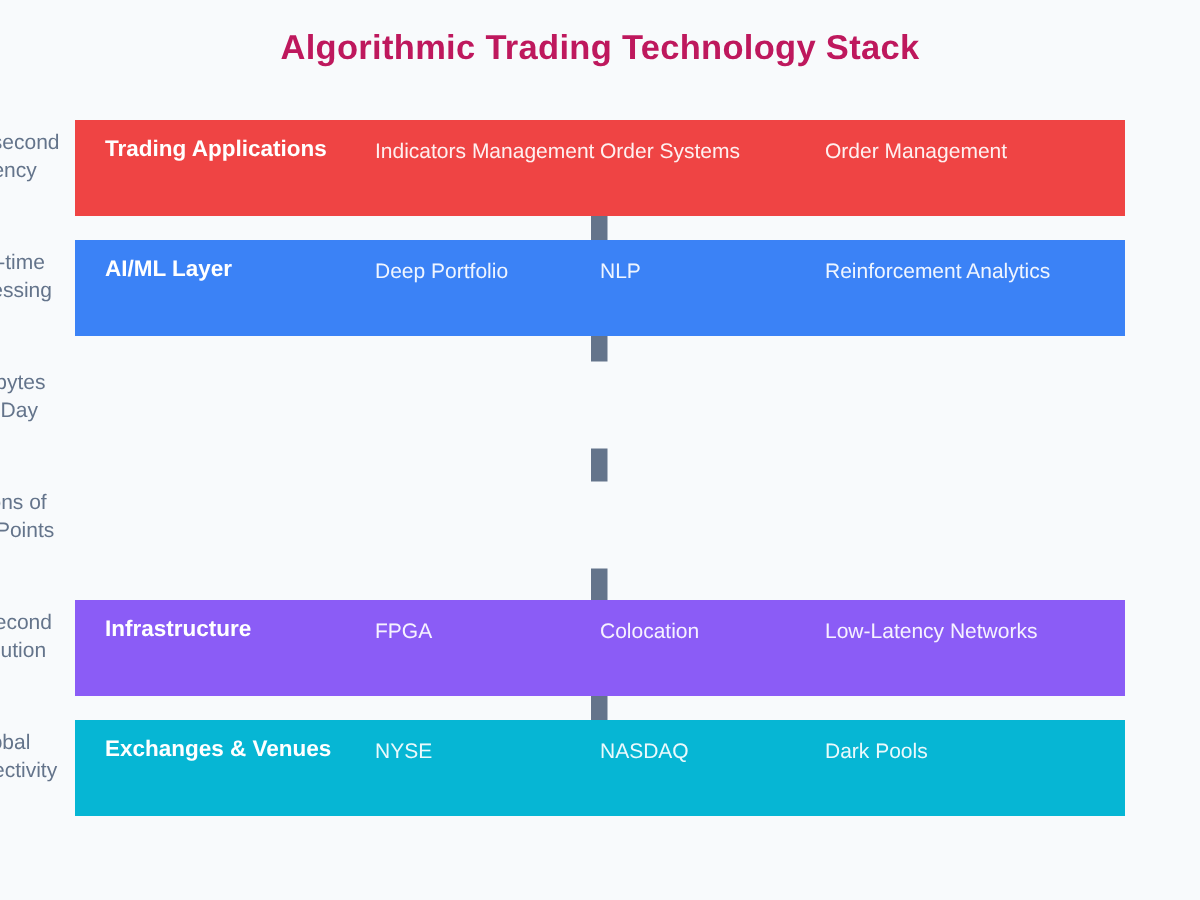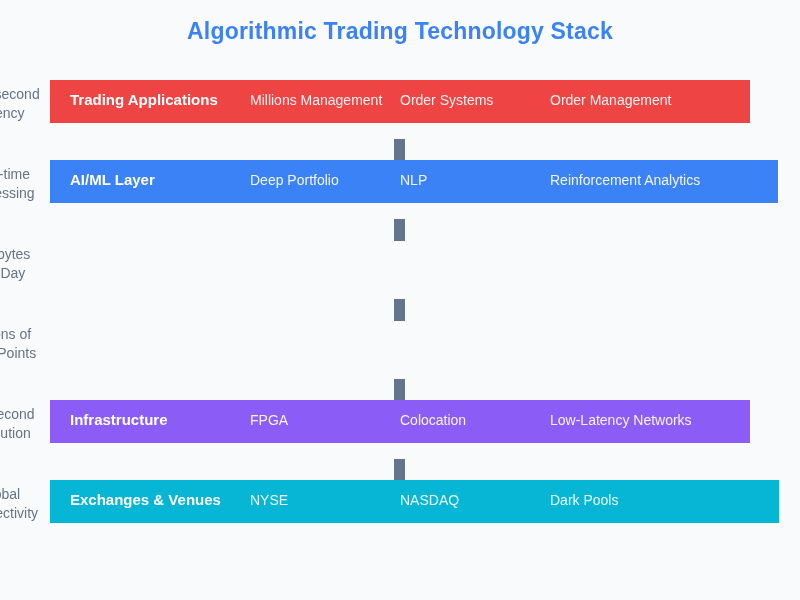--- a/index.html
+++ b/index.html
@@ -13,27 +13,27 @@
     width: 800px; height: 600px;
     overflow: hidden;
     background: #f8fafc;
   }
   .page-title {
     position: absolute;
     left: 0; top: 18px; width: 800px;
     text-align: center;
     font-size: 23px;
     font-weight: 700;
-    color: #3b82f6;
+    color: #be185d;
     letter-spacing: 0.2px;
   }
   .bar {
     position: absolute;
     left: 50px;
-    width: 700px; height: 43px;
+    width: 700px; height: 64px;
     z-index: 2;
   }
   .bar-title {
     position: absolute;
     left: 20px; top: 12px;
     font-size: 15px;
     font-weight: 700;
     color: #ffffff;
     line-height: 16px;
     white-space: nowrap;
@@ -73,30 +73,30 @@
 
 <div id="stage">
   <div class="page-title">Algorithmic Trading Technology Stack</div>
 
   <div class="side-label" style="top: 85px;">
     <span class="side-line l0">Microsecond</span>
     <span class="side-line l1">Latency</span>
   </div>
   <div class="bar" style="top: 80px; background: rgb(239, 68, 68);">
     <span class="bar-title">Trading Applications</span>
-    <span class="item c0">Millions Management</span>
+    <span class="item c0">Indicators Management</span>
     <span class="item c1">Order Systems</span>
     <span class="item c2">Order Management</span>
   </div>
 <div class="connector" style="top: 139px; background: rgb(100, 116, 139);"></div>
   <div class="side-label" style="top: 165px;">
     <span class="side-line l0">Real-time</span>
     <span class="side-line l1">Processing</span>
   </div>
-  <div class="bar" style="top: 160px; background: rgb(59, 130, 246); padding-left: 28px;">
+  <div class="bar" style="top: 160px; background: rgb(59, 130, 246);">
     <span class="bar-title">AI/ML Layer</span>
     <span class="item c0">Deep Portfolio</span>
     <span class="item c1">NLP</span>
     <span class="item c2">Reinforcement Analytics</span>
   </div>
 <div class="connector" style="top: 219px; background: rgb(100, 116, 139);"></div>
   <div class="side-label" style="top: 245px;">
     <span class="side-line l0">Terabytes</span>
     <span class="side-line l1">Per Day</span>
   </div>
@@ -114,19 +114,19 @@
     <span class="bar-title">Infrastructure</span>
     <span class="item c0">FPGA</span>
     <span class="item c1">Colocation</span>
     <span class="item c2">Low-Latency Networks</span>
   </div>
 <div class="connector" style="top: 459px; background: rgb(100, 116, 139);"></div>
   <div class="side-label" style="top: 485px;">
     <span class="side-line l0">Global</span>
     <span class="side-line l1">Connectivity</span>
   </div>
-  <div class="bar" style="top: 480px; background: rgb(6, 182, 212); padding-left: 29px;">
+  <div class="bar" style="top: 480px; background: rgb(6, 182, 212);">
     <span class="bar-title">Exchanges &amp; Venues</span>
     <span class="item c0">NYSE</span>
     <span class="item c1">NASDAQ</span>
     <span class="item c2">Dark Pools</span>
   </div>
 </div>
 
 </body></html>

